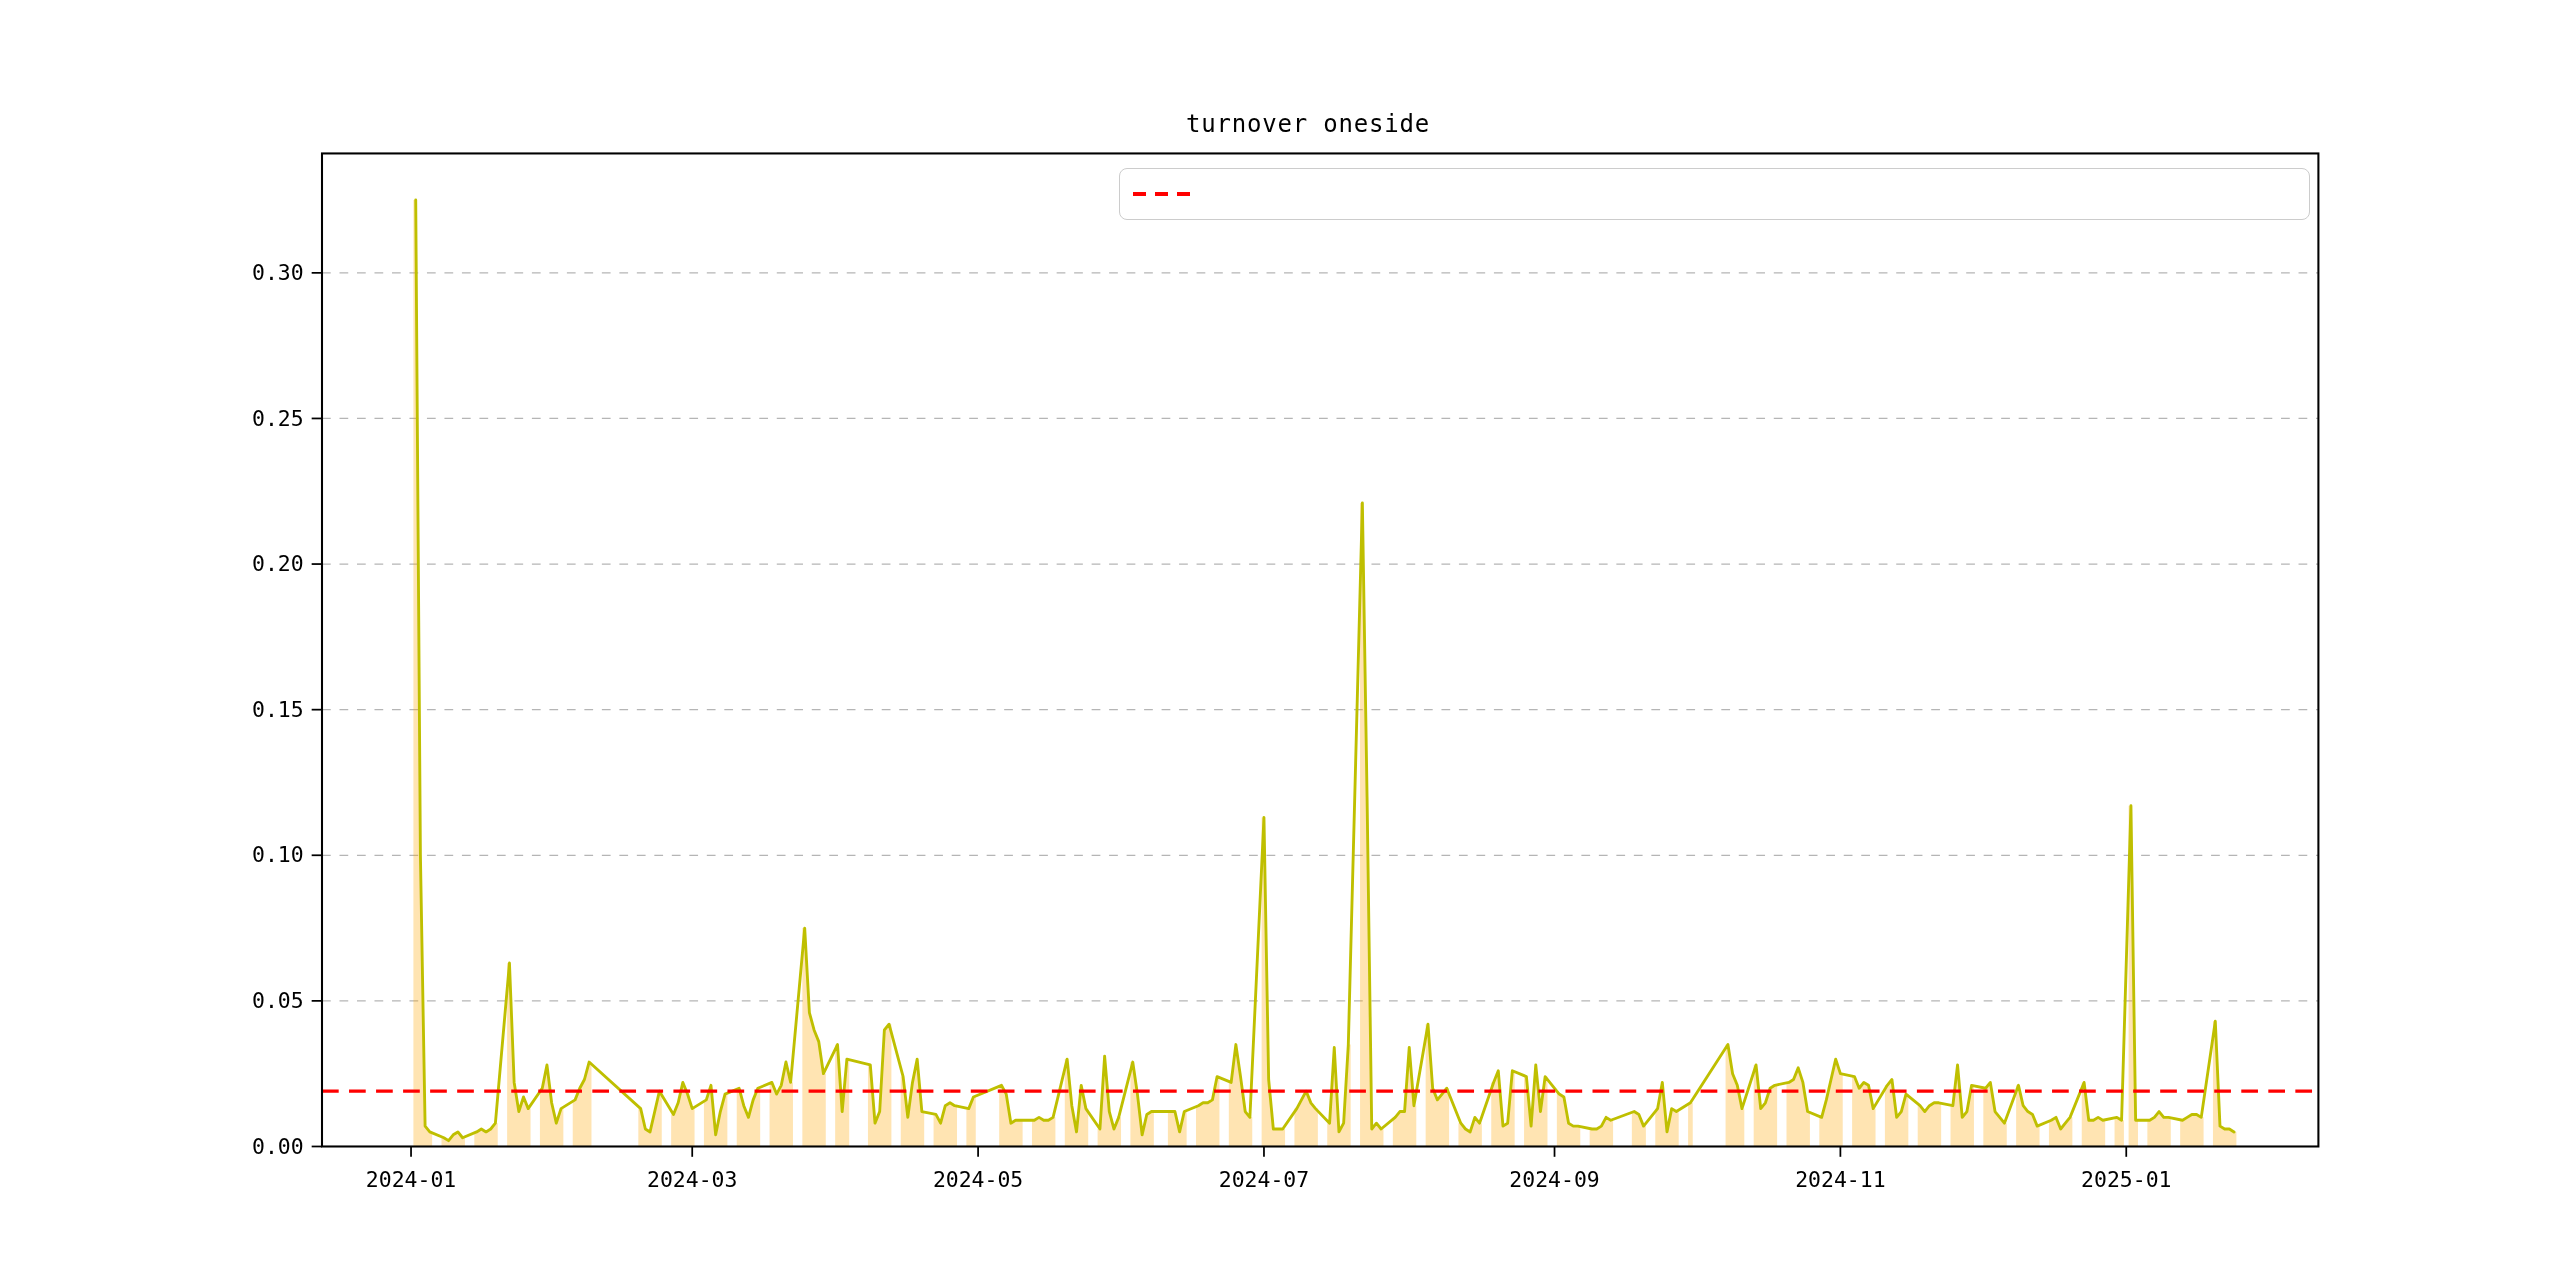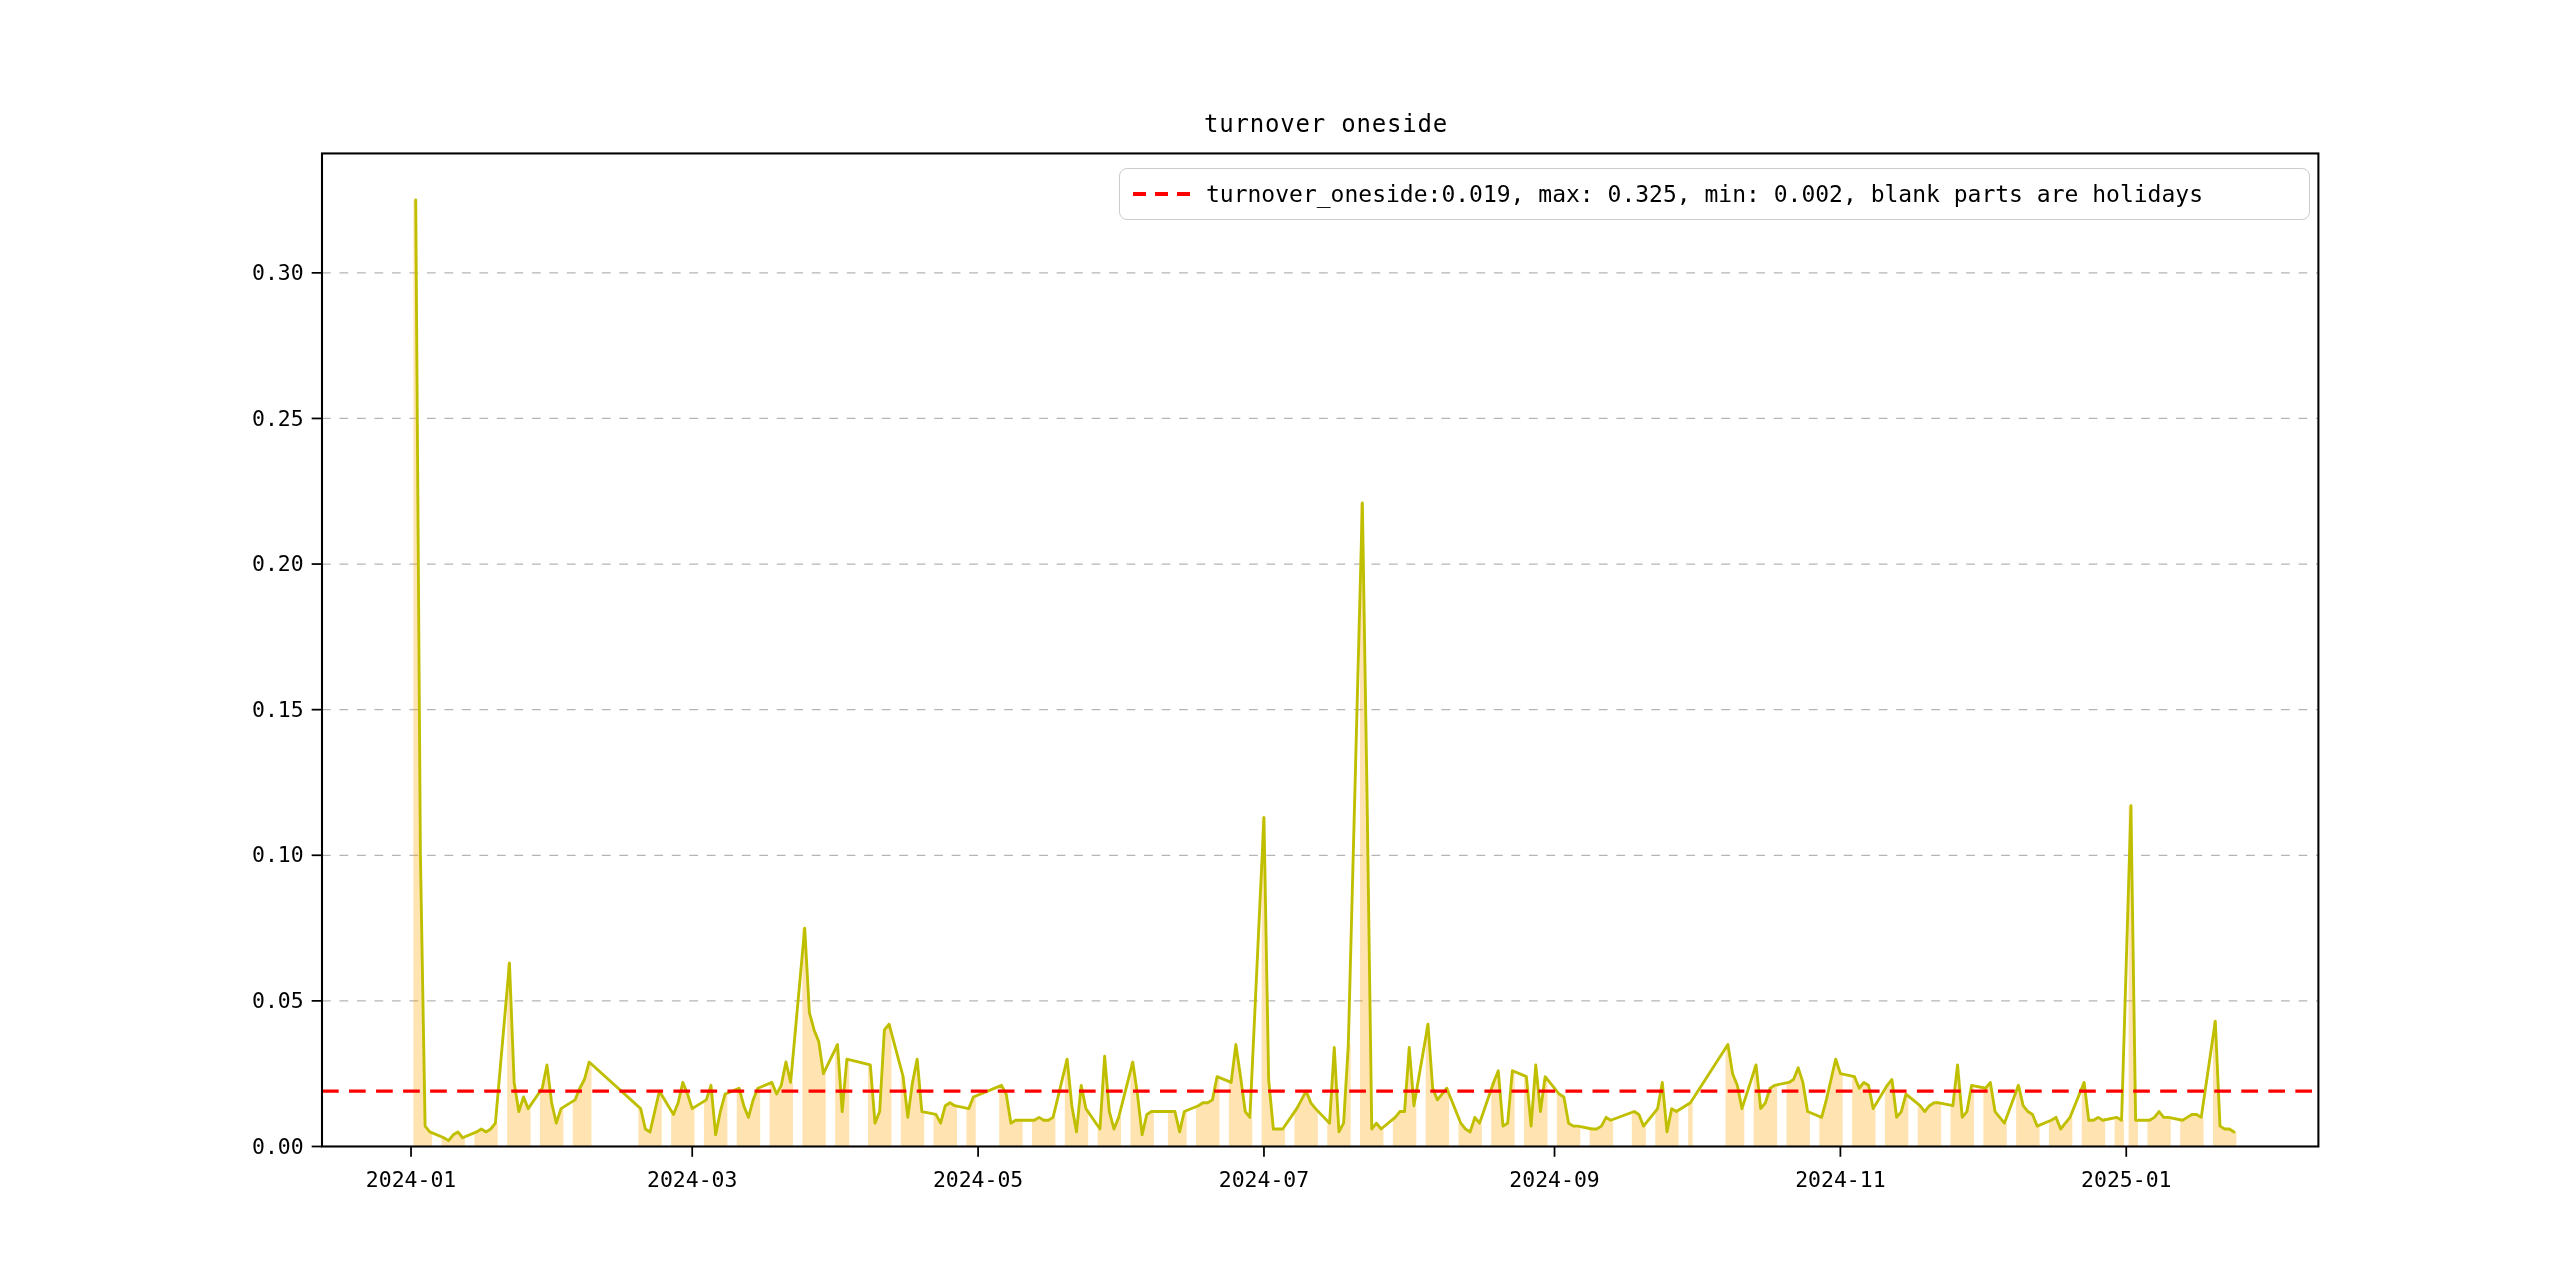--- a/index.html
+++ b/index.html
@@ -5,21 +5,21 @@
   html,body{margin:0;padding:0;background:#ffffff;}
   .figure{
     position:relative;
     width:2576px;height:1288px;
     background:#ffffff;
     font-family:"DejaVu Sans Mono","Liberation Mono",monospace;
     overflow:hidden;
   }
   .chart-title{
     position:absolute;
-    left:328px;width:1996px;
+    left:310px;width:1996px;
     top:110px;
     text-align:center;
     font-size:24px;
     color:#000000;
     letter-spacing:0.8px;
     white-space:pre;
   }
   svg.plot{position:absolute;left:0;top:0;}
   .legend-box{
     position:absolute;
@@ -139,16 +139,15 @@
       <line x1="1955.218309859155" x2="1955.218309859155" y1="1442" y2="1455" stroke="#000000" stroke-width="2.2"></line>
       <text x="1955.218309859155" y="1493" text-anchor="middle" font-size="27" fill="#000000" font-family="&quot;DejaVu Sans Mono&quot;,&quot;Liberation Mono&quot;,monospace">2024-09</text>
       <line x1="2314.774647887324" x2="2314.774647887324" y1="1442" y2="1455" stroke="#000000" stroke-width="2.2"></line>
       <text x="2314.774647887324" y="1493" text-anchor="middle" font-size="27" fill="#000000" font-family="&quot;DejaVu Sans Mono&quot;,&quot;Liberation Mono&quot;,monospace">2024-11</text>
       <line x1="2674.330985915493" x2="2674.330985915493" y1="1442" y2="1455" stroke="#000000" stroke-width="2.2"></line>
       <text x="2674.330985915493" y="1493" text-anchor="middle" font-size="27" fill="#000000" font-family="&quot;DejaVu Sans Mono&quot;,&quot;Liberation Mono&quot;,monospace">2025-01</text>
     </svg>
   <div class="chart-title">turnover oneside</div>
   <div class="legend-box">
     <div class="legend-marker" id="legend-marker" style="background: repeating-linear-gradient(90deg, rgb(255, 0, 0) 0px, rgb(255, 0, 0) 13.5px, transparent 13.5px, transparent 22px);"></div>
-    <div class="legend-text">turnover_oneside:0.019, max: 0.325, min: 0.002, blank parts are holidays</div>
   </div>
 </div>
 
 
 </body></html>

